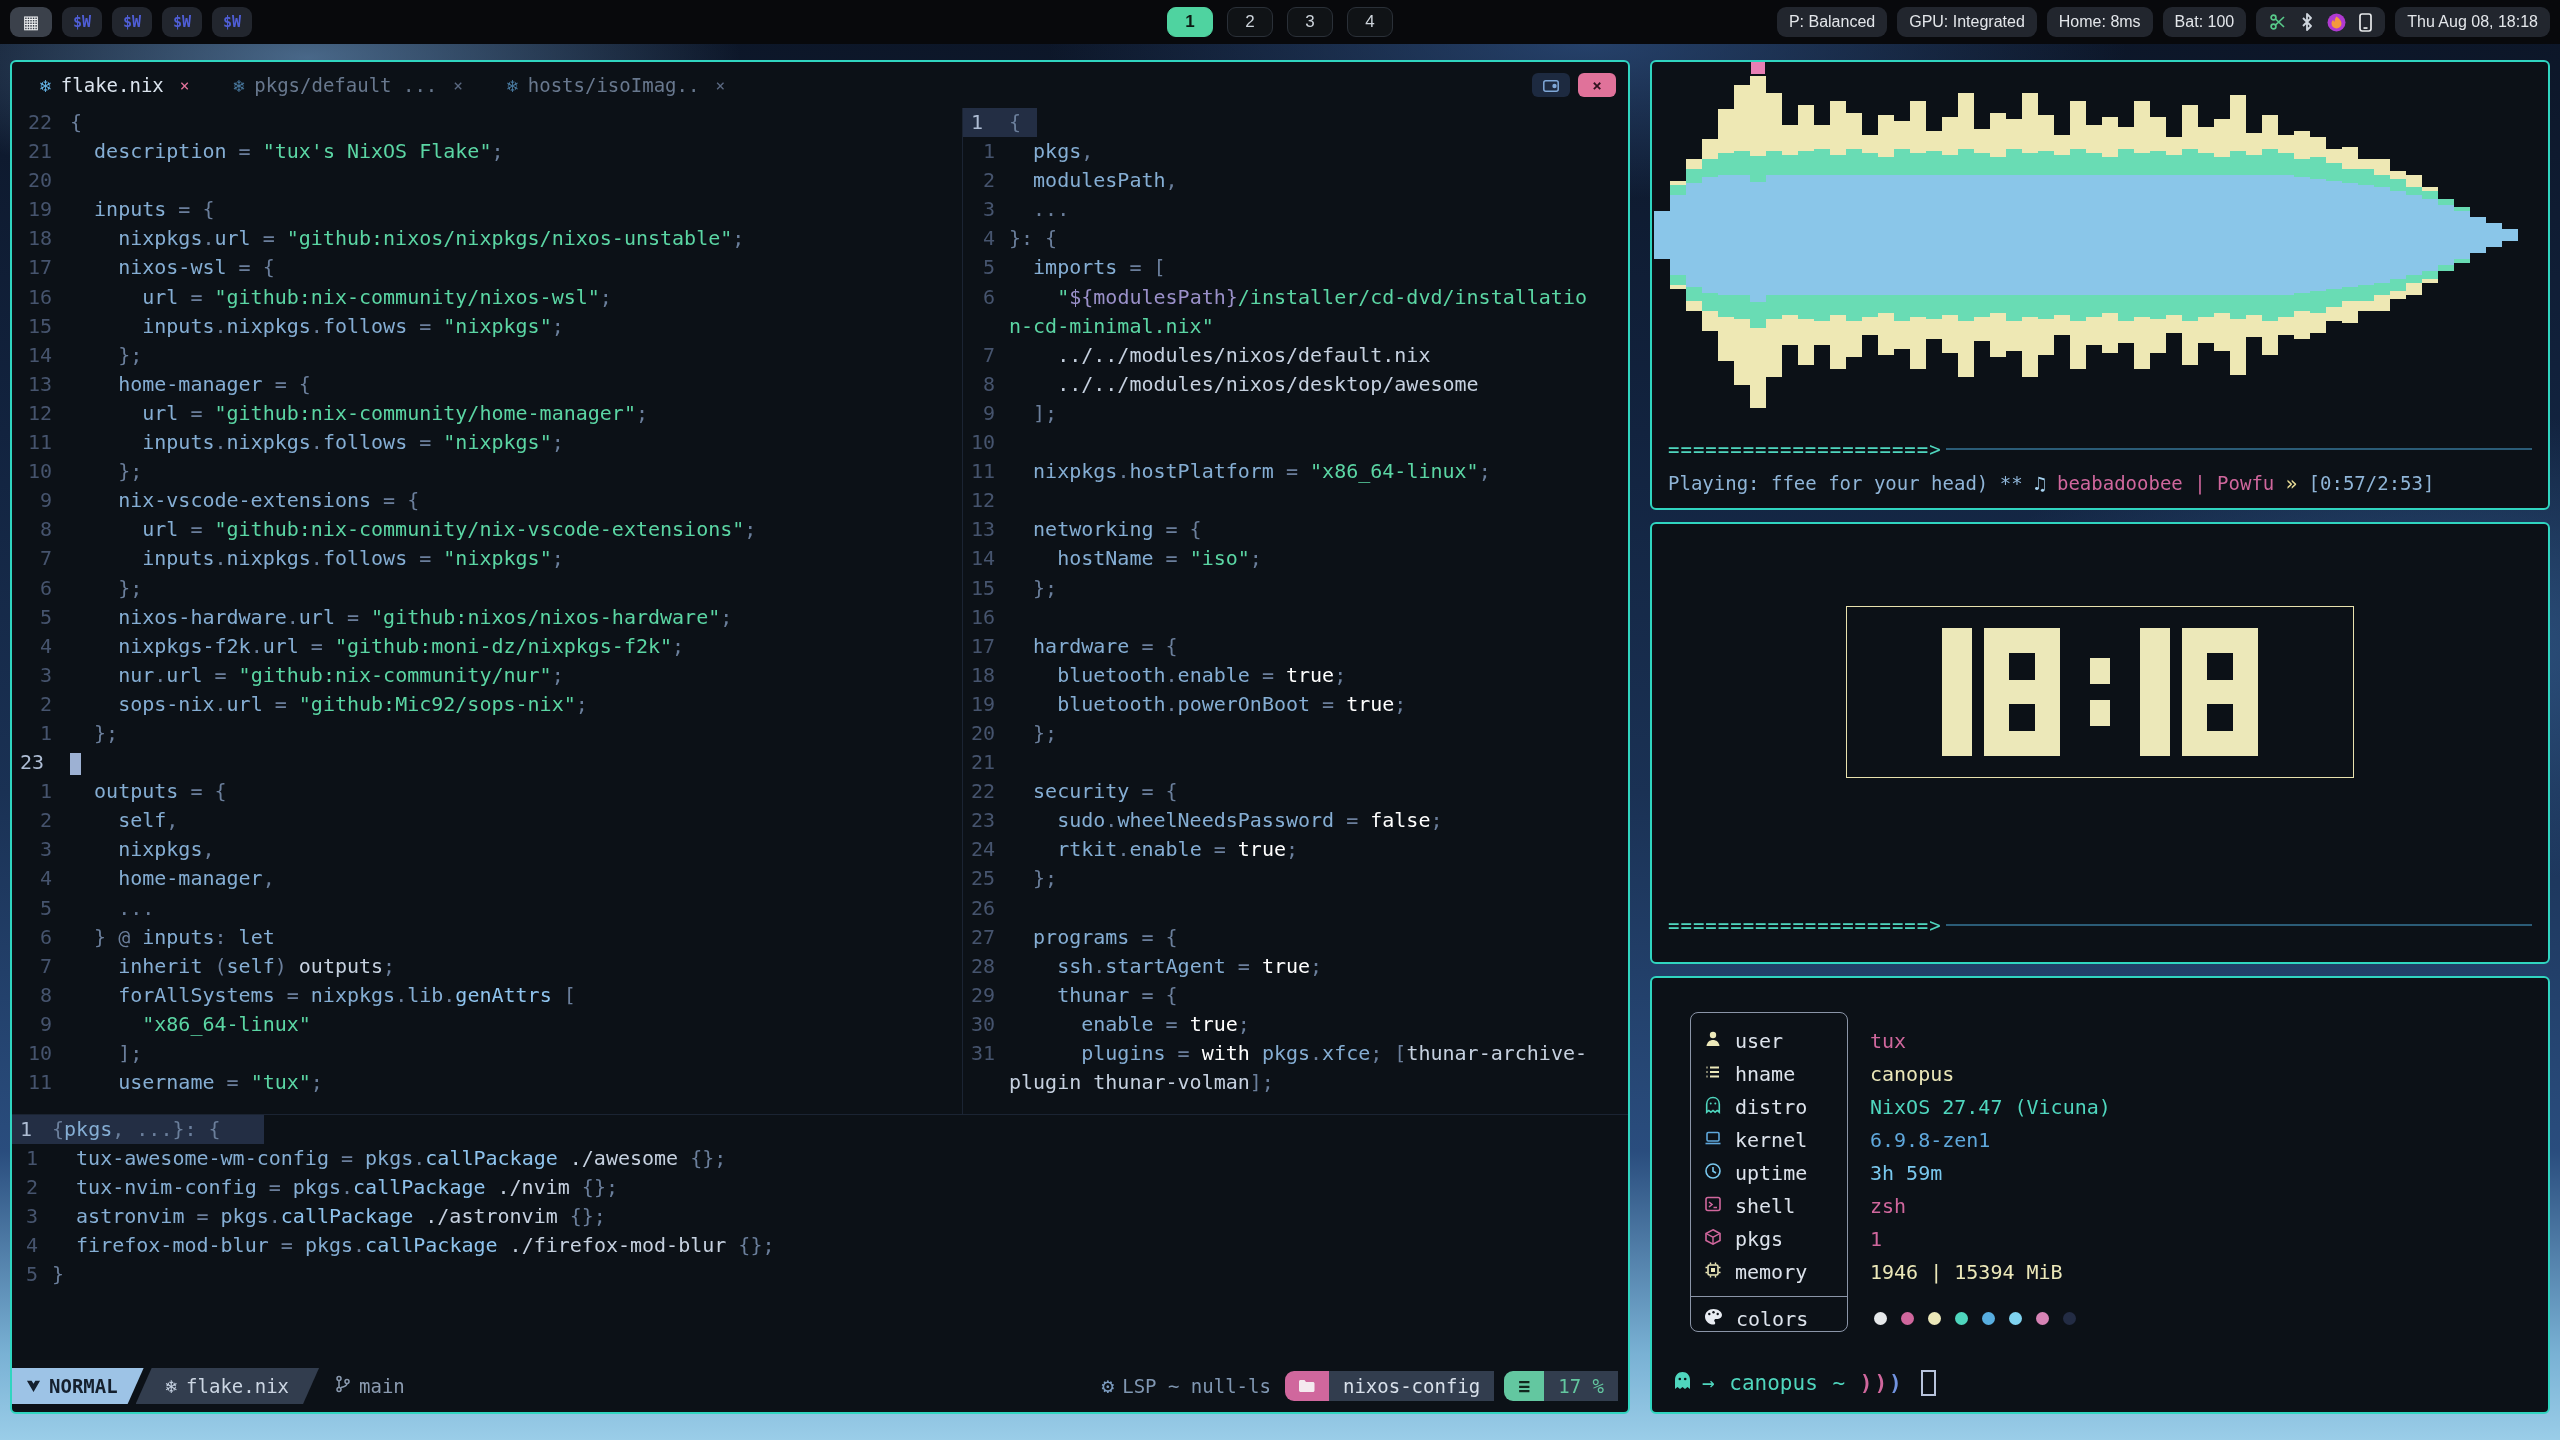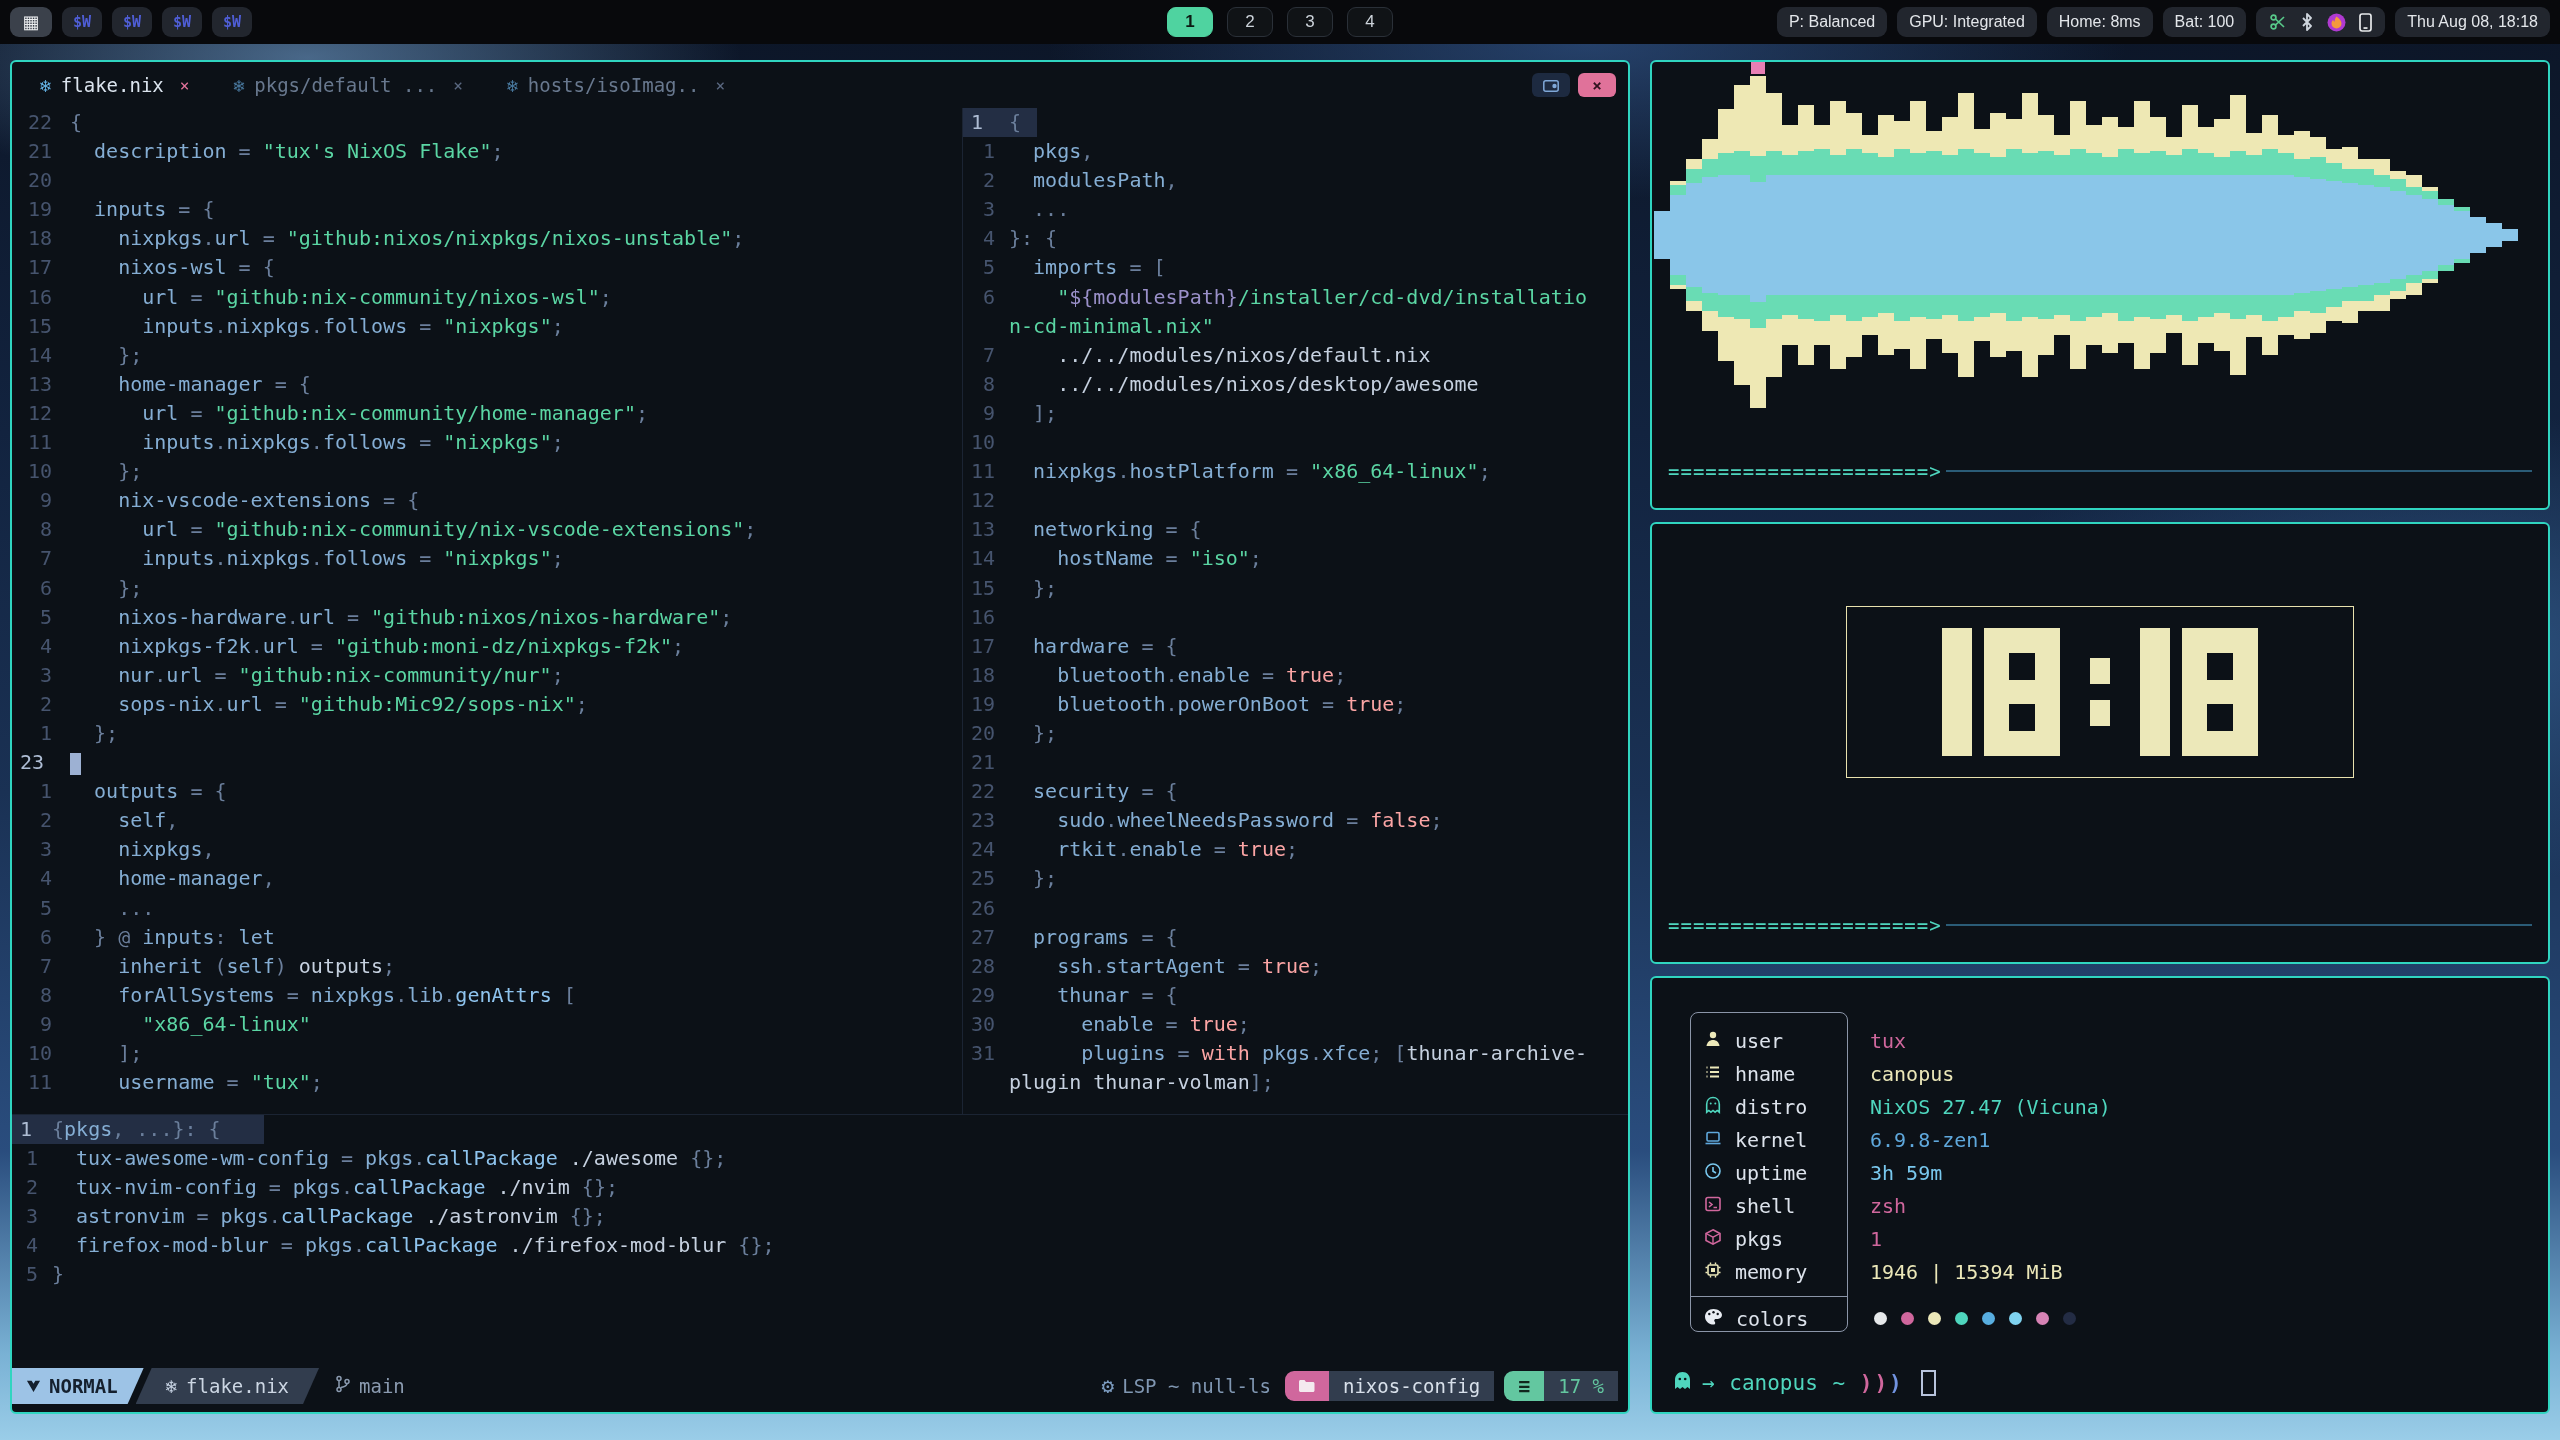--- a/index.html
+++ b/index.html
@@ -51,21 +51,21 @@
   .pane-sep { width:1px; background:#1b2433; }
   .pane-right { flex:1; }
   .cl { height:29.1px; line-height:29.1px; display:flex; }
   .ln { display:inline-block; color:#46546e; text-align:right; flex:0 0 auto; }
   .pane-left .ln { width:58px; padding-right:18px; }
   .pane-right .ln { width:46px; padding-right:14px; }
   .pane-bottom .ln { width:40px; padding-right:14px; }
   .ln.cur { color:#aebdd4; text-align:left; padding-left:8px; }
   .code { flex:1; }
   .tk-p{color:#6b7f9c} .tk-i{color:#85aed4} .tk-f{color:#8fc4ee} .tk-s{color:#5bd6a4}
-  .tk-k{color:#fca5a5} .tk-t{color:#c6d1e0} .tk-v{color:#9a90c9}
+  .tk-k{color:#ffffff} .tk-t{color:#c6d1e0} .tk-v{color:#9a90c9}
   .block-cursor { display:inline-block; width:11px; height:22px; background:#9db1d3; vertical-align:middle; }
   .split-line { height:1px; background:#1b2433; }
   .pane-bottom { height:175px; overflow:hidden; white-space:pre; font-size:20px; flex:0 0 auto; }
   .spacer { flex:1; }
   
   .statusline { height:36px; flex:0 0 auto; display:flex; align-items:center; font-size:19px;
                 font-family:"DejaVu Sans Mono", monospace; margin-bottom:8px; }
   .sl-normal { background:#9dc3e6; color:#15202e; font-weight:bold; height:36px; display:flex;
                align-items:center; gap:8px; padding:0 26px 0 14px;
                clip-path:polygon(0 0,100% 0,calc(100% - 16px) 100%,0 100%); }
@@ -652,20 +652,21 @@
       </div>
       <div class="vcol">
         <div class="vc-blue" style="height: 12px;"></div>
       </div>
     </div>
   <div class="player-footer">
     <div class="progress">
       <span class="done">=====================&gt;</span>
       <div class="rest"></div>
     </div>
+    <div class="playing"><span class="sg-b">Playing: ffee for your head) ** </span><span class="sg-n">♫ </span><span class="sg-k2">beabadoobee | Powfu </span><span class="sg-y">» </span><span class="sg-b">[0:57/2:53]</span></div>
   </div>
 </div>
 
 <div id="clockwin" class="win mono">
   <div class="clock-box">
       <div class="dg1"></div>
       <div class="dg8">
         <i></i>
         <i></i>
       </div>

